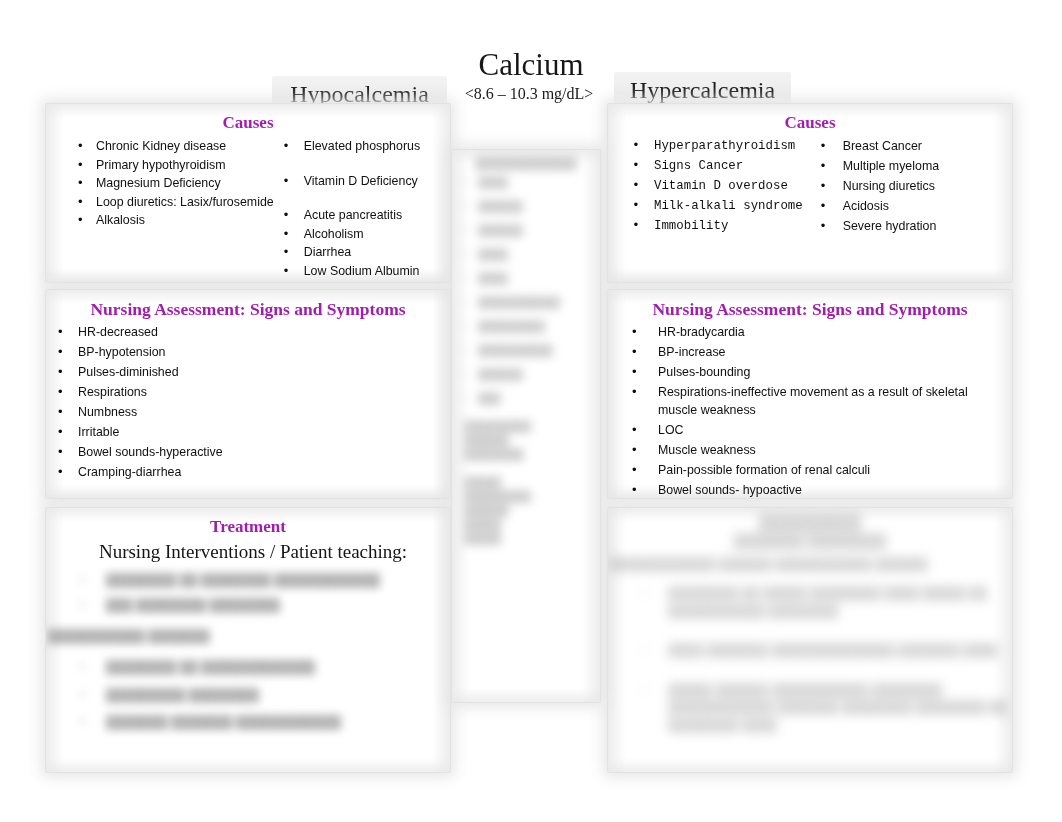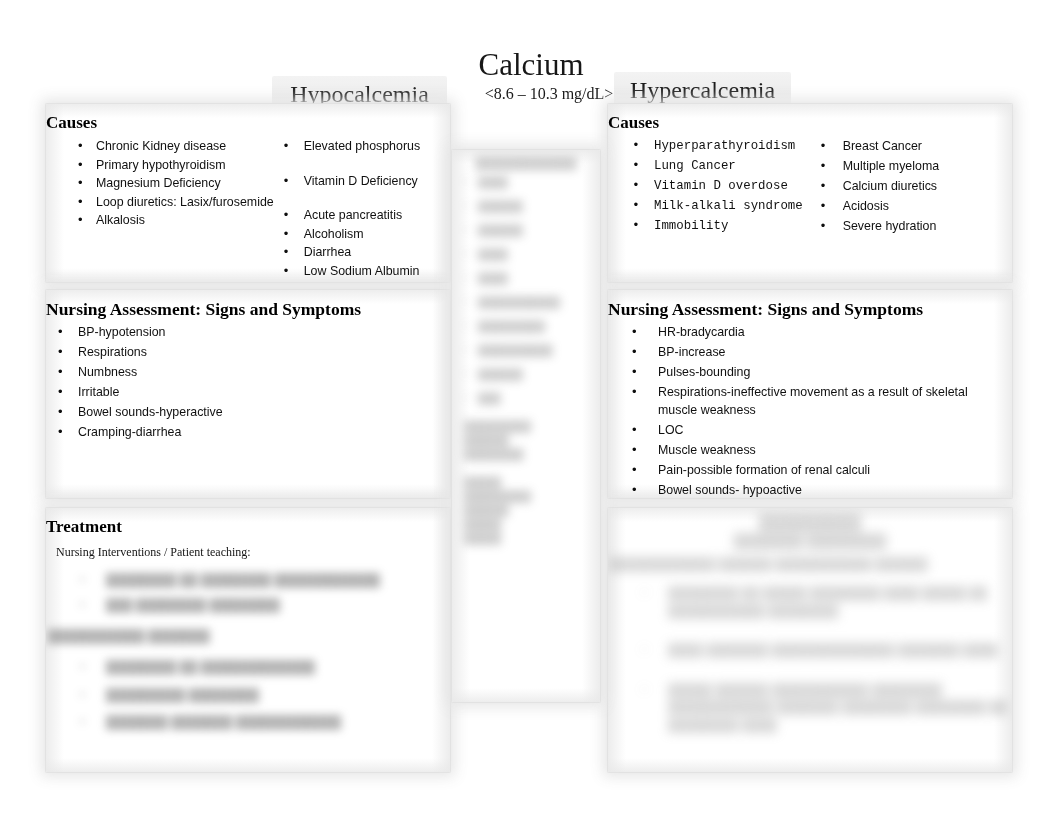--- a/index.html
+++ b/index.html
@@ -15,21 +15,21 @@
   
   .page{position:absolute;left:0;top:0;width:966px;height:822px;}
 
   
   .main-title{
     position:absolute;left:0;top:48px;width:1062px;text-align:center;
     font-family:"Liberation Serif", serif;
     font-size:31px;line-height:34px;color:#171717;
   }
   .range-label{
-    position:absolute;left:464px;top:84px;width:170px;text-align:center;
+    position:absolute;left:444px;top:84px;width:170px;text-align:center;
     font-family:"Liberation Serif", serif;
     font-size:16px;line-height:19px;color:#1a1a1a;
   }
   .side-title{
     position:absolute;
     font-family:"Liberation Serif", serif;
     font-size:24px;line-height:28px;color:#1a1a1a;
     text-align:center;
     background:linear-gradient(180deg,#f3f3f3 0%,#ededed 55%,#f7f7f7 100%);
     border-radius:2px;
@@ -64,28 +64,29 @@
   #card-hyper-assess  {left:608px;top:290px; width:404px; height:208px;}
   #card-hypo-treat    {left:46px; top:508px; width:404px; height:264px;}
   #card-hyper-treat   {left:608px;top:508px; width:404px; height:264px;}
   #card-center        {left:452px;top:150px; width:148px; height:552px;}
 
   
   .card-heading{
     font-family:"Liberation Serif", serif;
     font-weight:bold;
     font-size:17px;line-height:22px;
-    text-align:left;color:#000000;
+    text-align:center;color:#a21caf;
     margin:8px 0 4px 0;
   }
   .card-heading.big{font-size:17.5px;}
   .sub-line{
     font-family:"Liberation Serif", serif;
-    font-size:12px;line-height:20px;color:#151515;
+    font-size:19px;line-height:20px;color:#151515;
     margin:2px 0 0 10px;
+    text-align:center;
   }
 
   
   ul.bl{list-style:none;margin:0;padding:0;}
   ul.bl li{
     position:relative;
     font-size:12.4px;line-height:17.5px;
     color:#101010;
     padding-left:32px;
     margin:0 0 1px 0;
@@ -203,39 +204,41 @@
         <li>Low Sodium Albumin</li>
       </ul>
     </div>
   </div>
 
   <div class="card" id="card-hyper-causes">
     <div class="card-heading">Causes</div>
     <div class="two-col">
       <ul class="bl spaced" id="hyper-causes-left">
         <li>Hyperparathyroidism</li>
-        <li>Lung Cancer</li>
+        <li>Signs Cancer</li>
         <li>Vitamin D overdose</li>
         <li>Milk-alkali syndrome</li>
         <li>Immobility</li>
       </ul>
       <ul class="bl spaced" id="hyper-causes-right">
         <li>Breast Cancer</li>
         <li>Multiple myeloma</li>
-        <li>Calcium diuretics</li>
+        <li>Nursing diuretics</li>
         <li>Acidosis</li>
         <li>Severe hydration</li>
       </ul>
     </div>
   </div>
 
   <div class="card" id="card-hypo-assess">
     <div class="card-heading big">Nursing Assessment: Signs and Symptoms</div>
     <ul class="bl assess-list spaced">
+      <li>HR-decreased</li>
       <li>BP-hypotension</li>
+      <li>Pulses-diminished</li>
       <li>Respirations</li>
       <li>Numbness</li>
       <li>Irritable</li>
       <li>Bowel sounds-hyperactive</li>
       <li>Cramping-diarrhea</li>
     </ul>
   </div>
 
   <div class="card" id="card-hyper-assess">
     <div class="card-heading big">Nursing Assessment: Signs and Symptoms</div>

